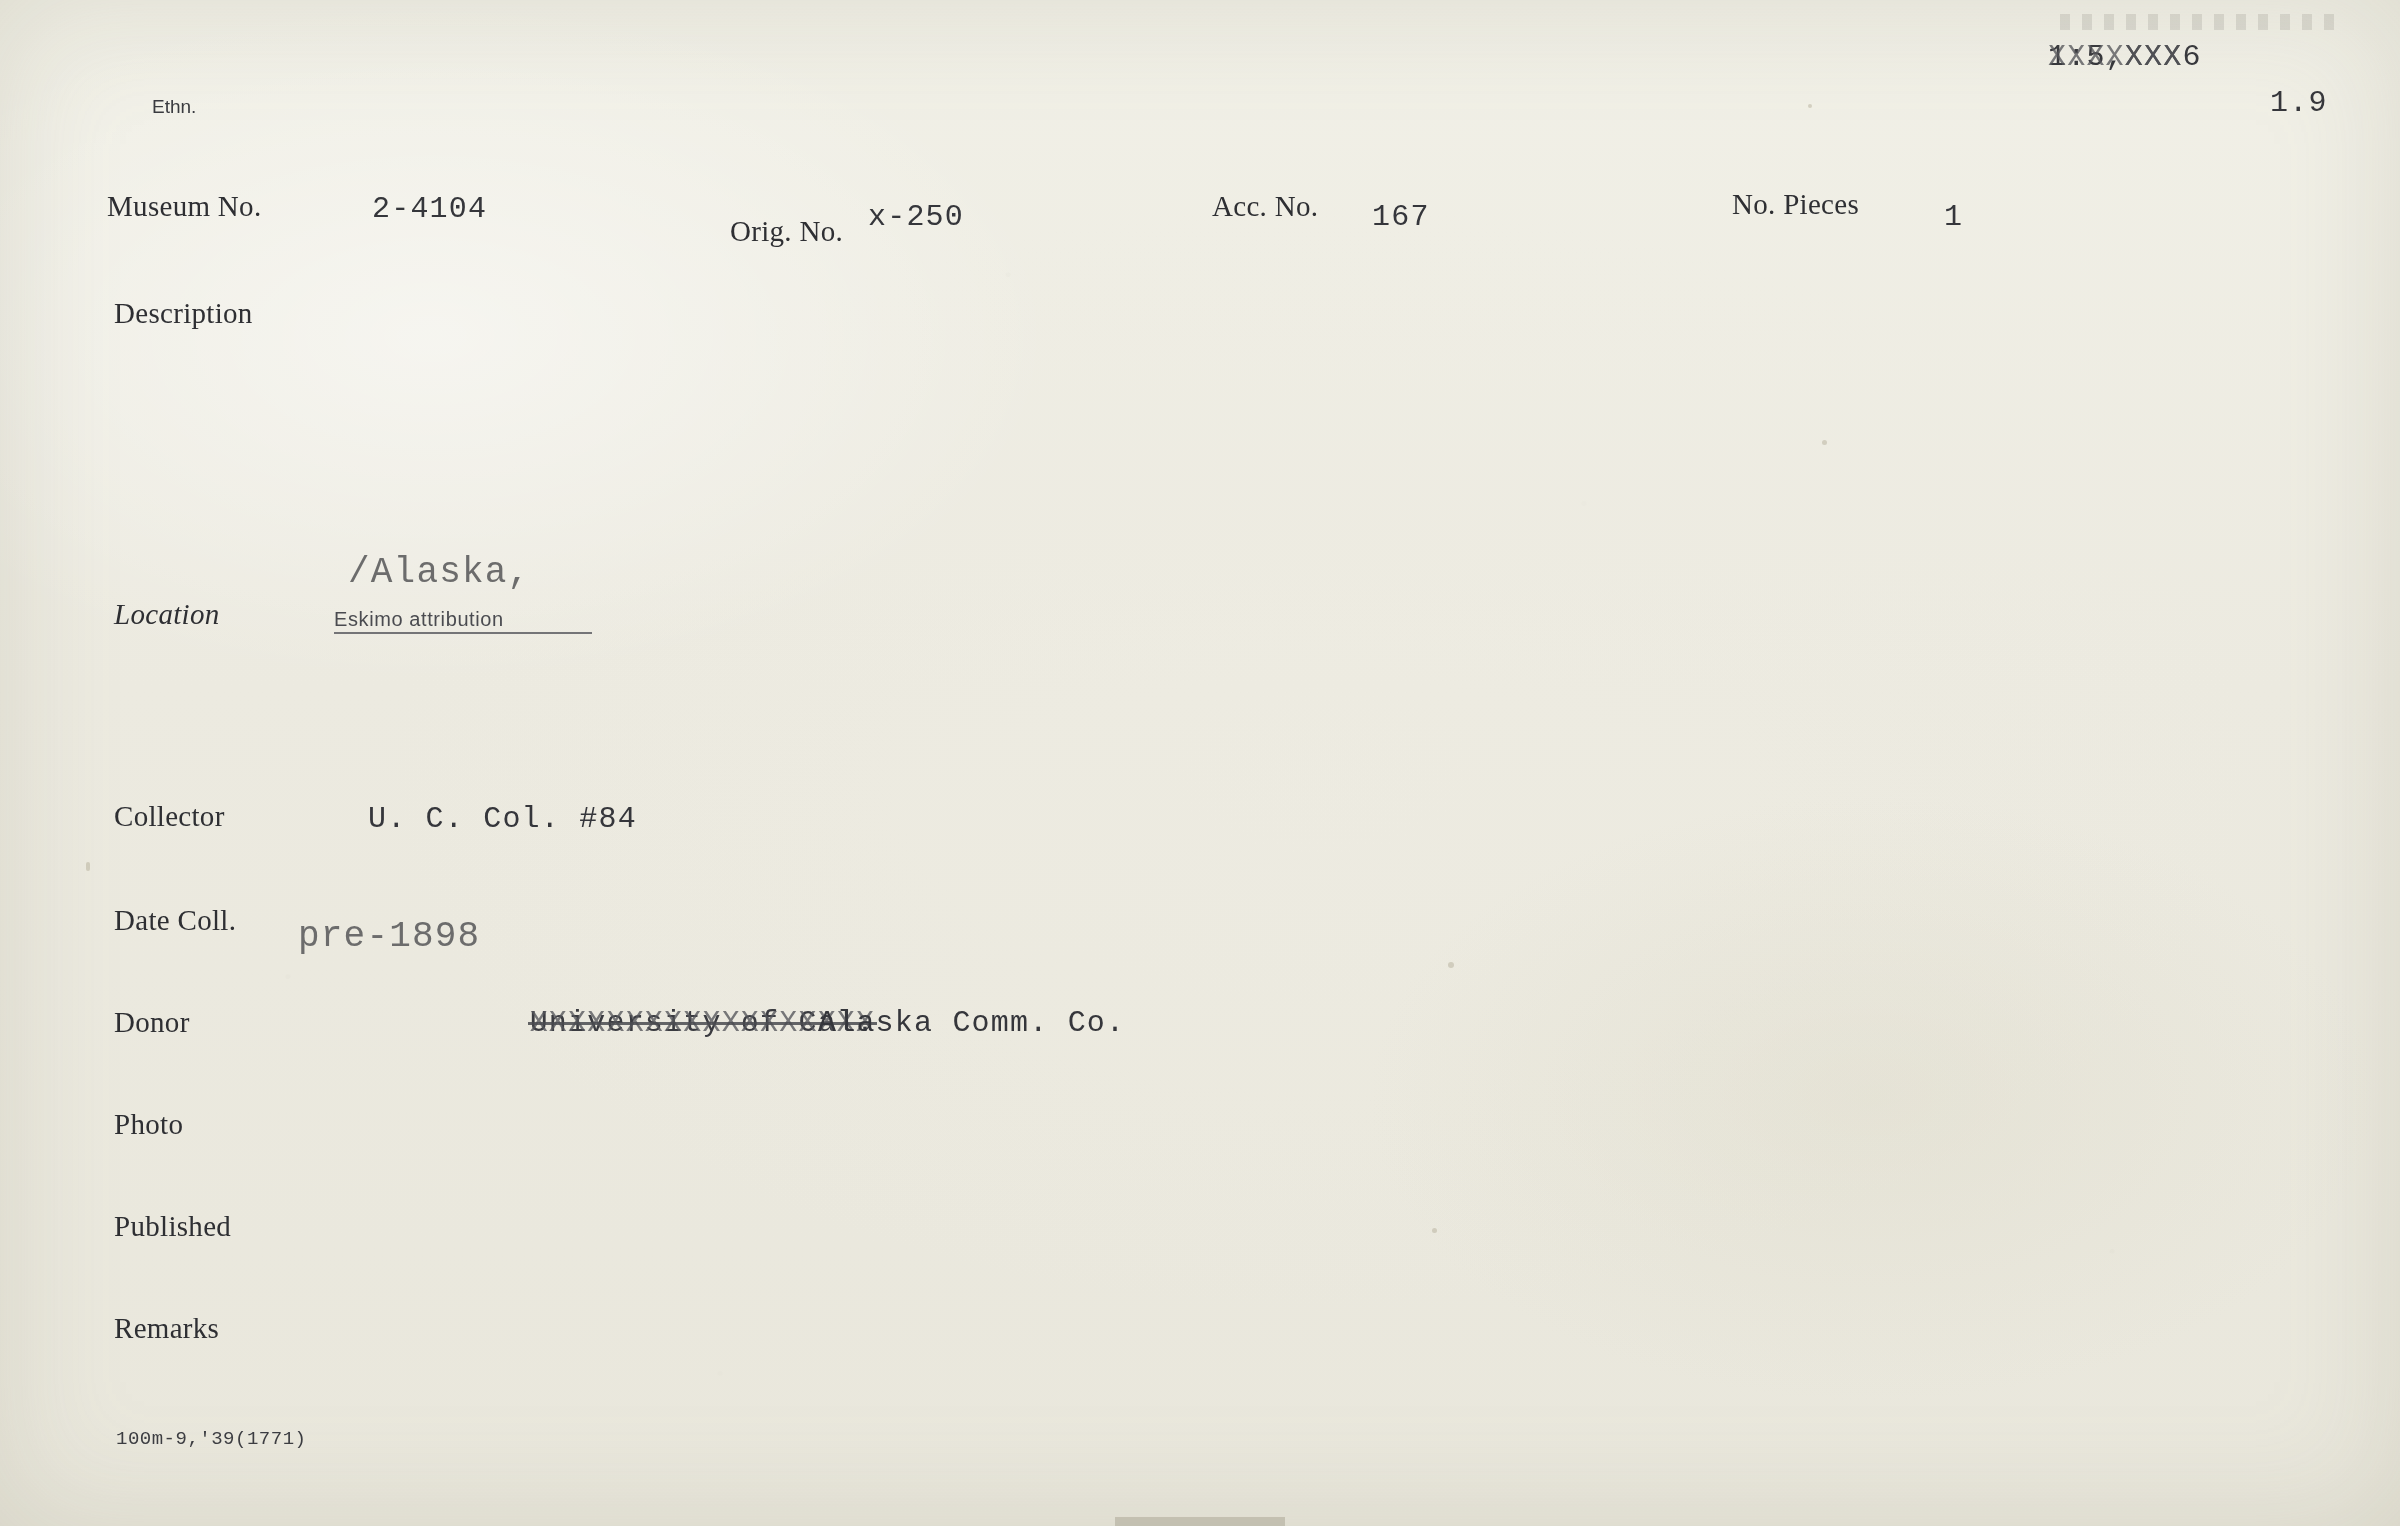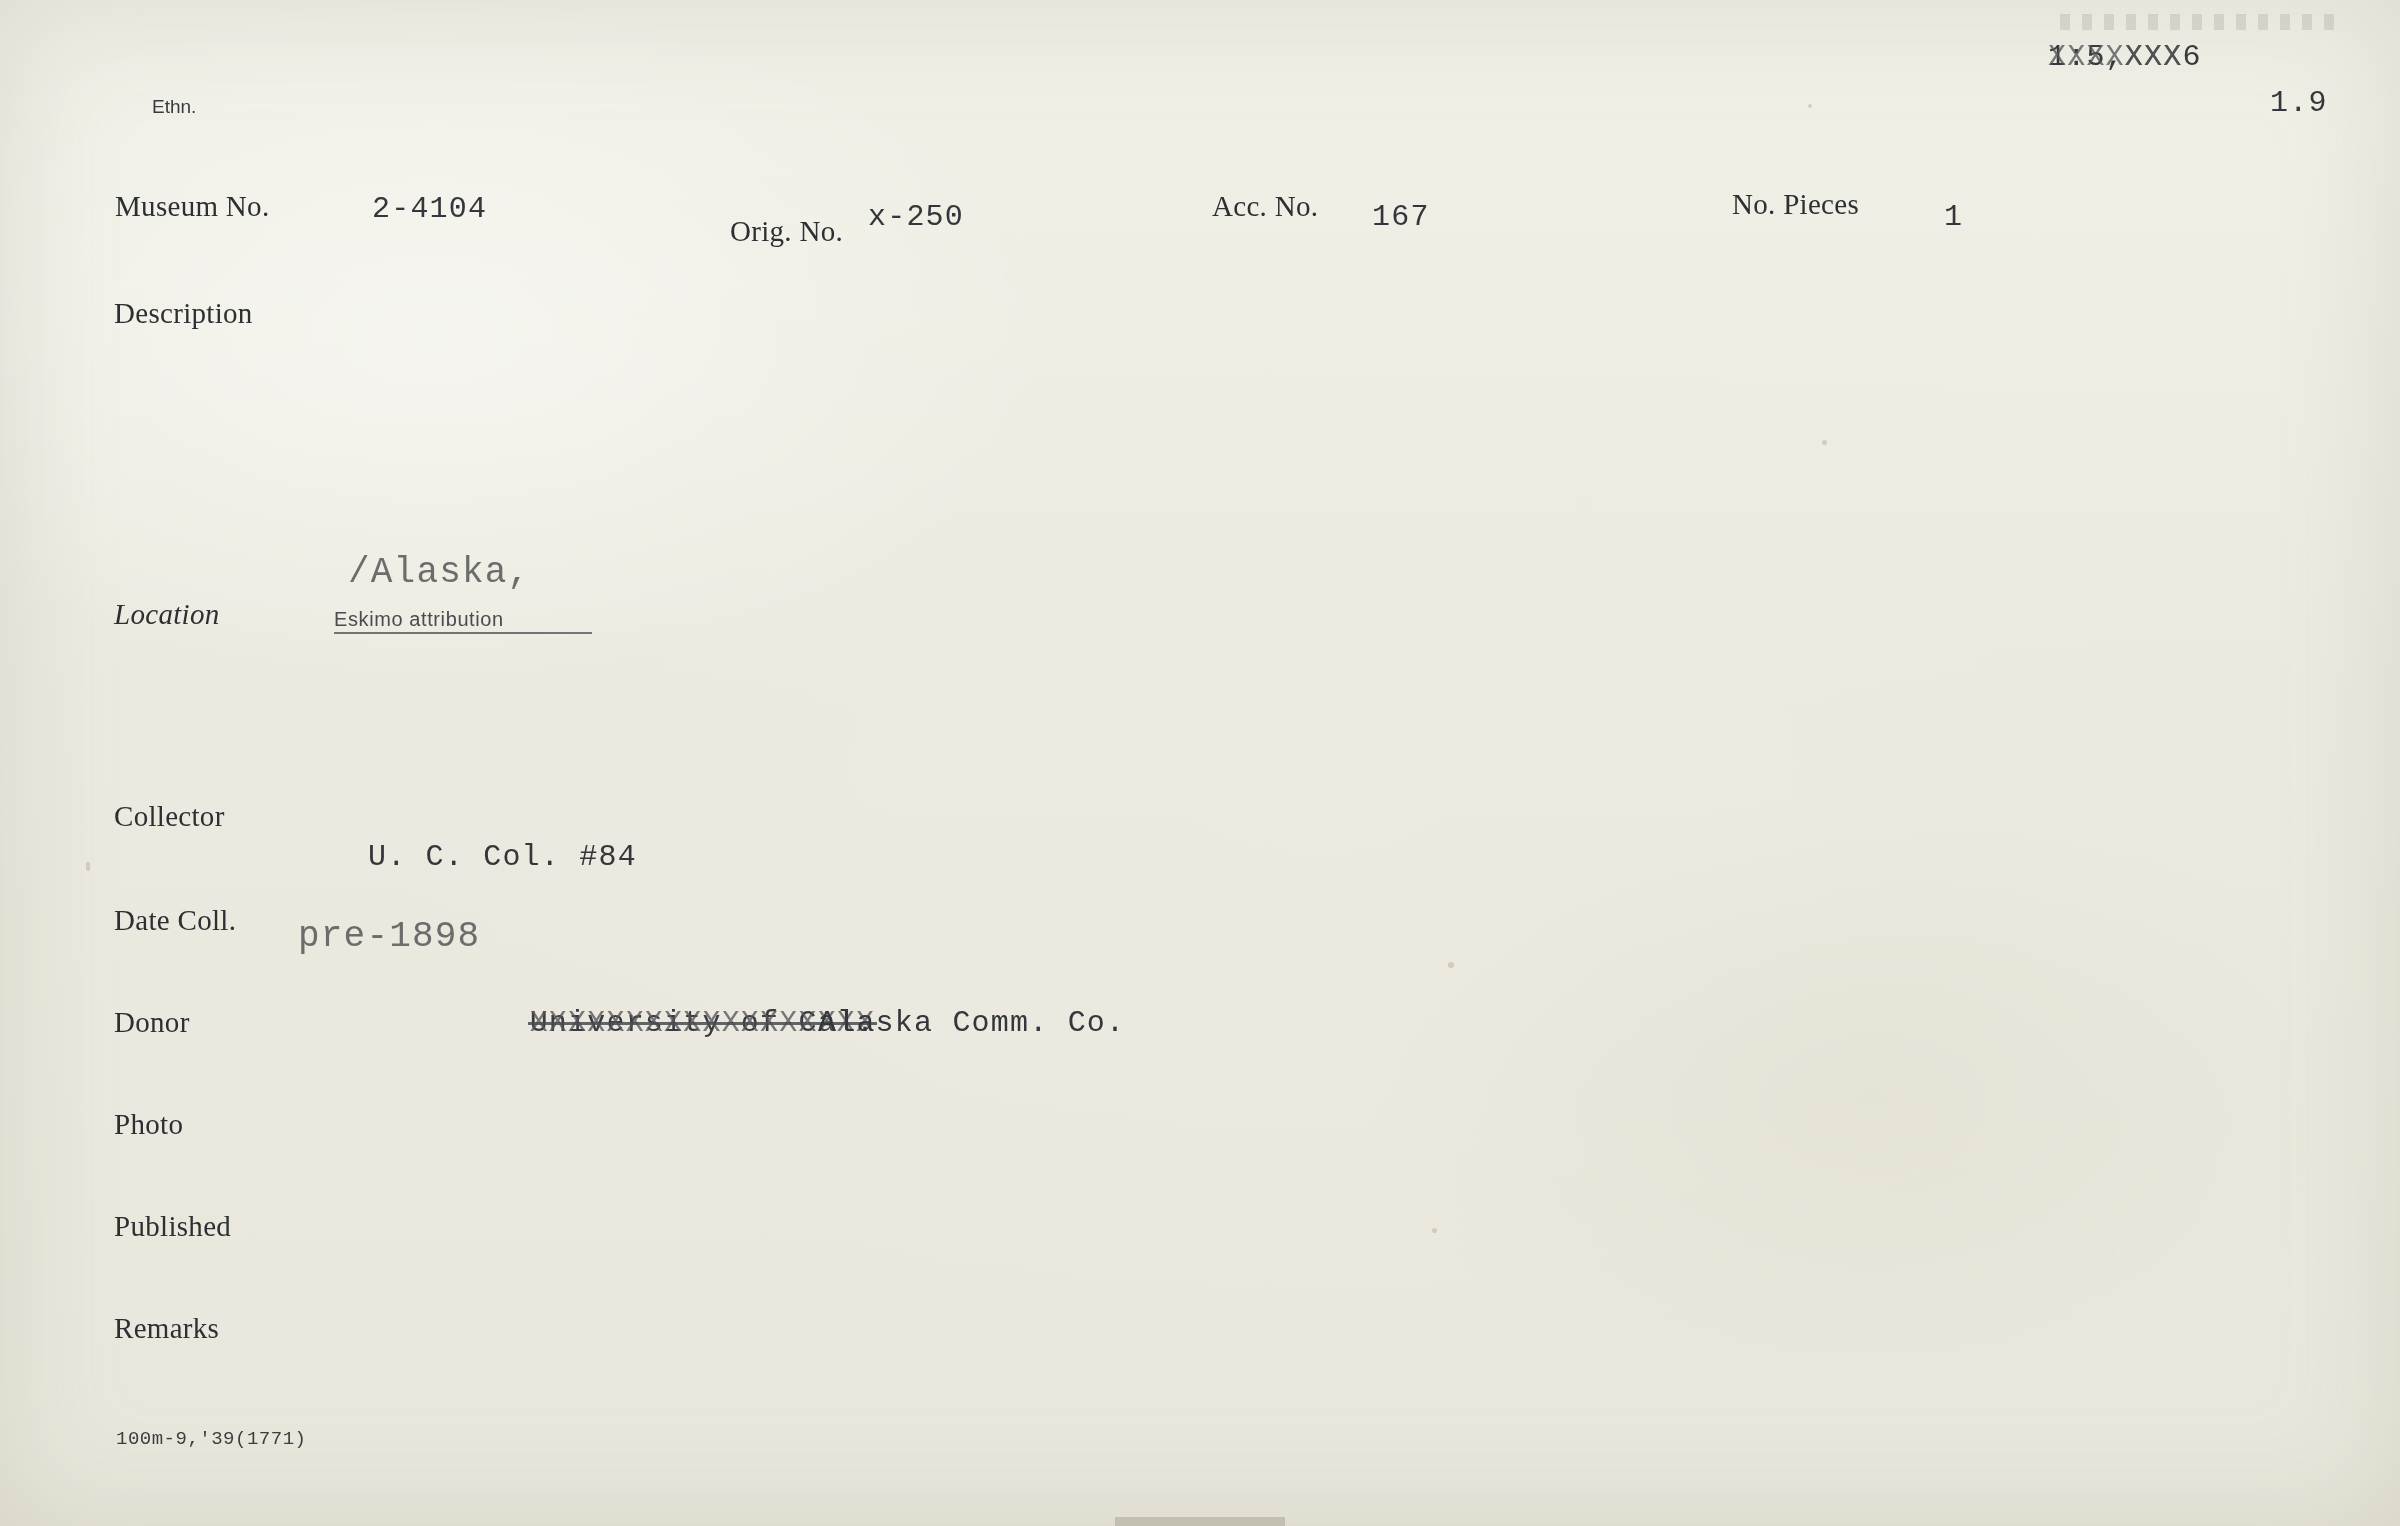--- a/index.html
+++ b/index.html
@@ -159,21 +159,21 @@
     <span>1:5,XXX6</span>
     <span class="x-layer">XXXXXXX</span>
   </div>
 
   <div class="abs typed" style="left:2270px; top:86px;">1.9</div>
 
   
   <div class="abs printed-small" style="left:152px; top:96px;">Ethn.</div>
 
   
-  <div class="abs printed" style="left:115px; top:190px;">Museum No.</div>
+  <div class="abs printed" style="left:107px; top:190px;">Museum No.</div>
   <div class="abs typed" style="left:372px; top:192px;">2-4104</div>
 
   <div class="abs printed" style="left:730px; top:192px;margin-top:23px;">Orig. No.</div>
   <div class="abs typed" style="left:868px; top:200px;">x-250</div>
 
   <div class="abs printed" style="left:1212px; top:190px;">Acc. No.</div>
   <div class="abs typed" style="left:1372px; top:200px;">167</div>
 
   <div class="abs printed" style="left:1732px; top:188px;">No. Pieces</div>
   <div class="abs typed" style="left:1944px; top:200px;">1</div>
@@ -182,21 +182,21 @@
   <div class="abs printed" style="left:114px; top:297px;">Description</div>
 
   
   <div class="abs printed" style="left:114px; top:598px;font-style:italic;">Location</div>
   <div class="abs typed-light" style="left:348px; top:552px;">/Alaska,</div>
   <div class="abs hand-small" style="left:334px; top:608px;">Eskimo attribution</div>
   <div class="underline-thin" style="left:334px; top:632px; width:258px;"></div>
 
   
   <div class="abs printed" style="left:114px; top:800px;">Collector</div>
-  <div class="abs typed" style="left:368px; top:840px;">U. C. Col. #84</div>
+  <div class="abs typed" style="left:368px; top:802px;">U. C. Col. #84</div>
 
   
   <div class="abs printed" style="left:114px; top:904px;">Date Coll.</div>
   <div class="abs typed-light" style="left:298px; top:916px;">pre-1898</div>
 
   
   <div class="abs printed" style="left:114px; top:1006px;">Donor</div>
   <div class="abs typed overstrike struck" style="left:372px; top:1006px;">
     <span>University of Cal.</span>
     <span class="x-layer">XXXXXXXXXXXXXXXXXX</span>

